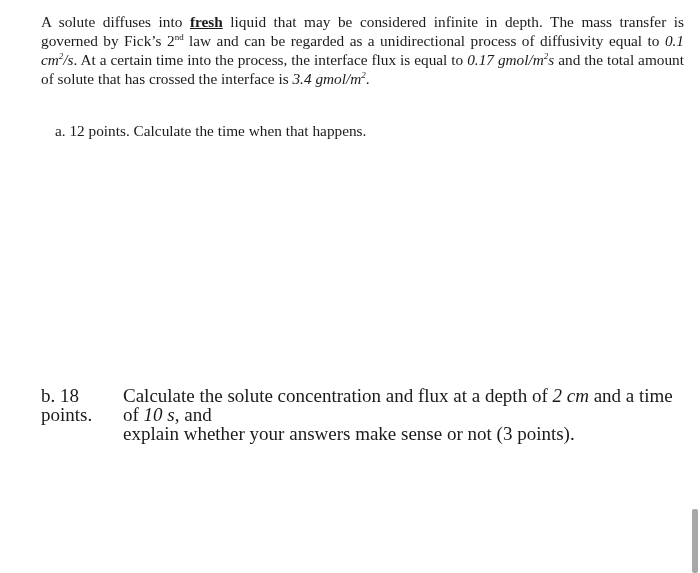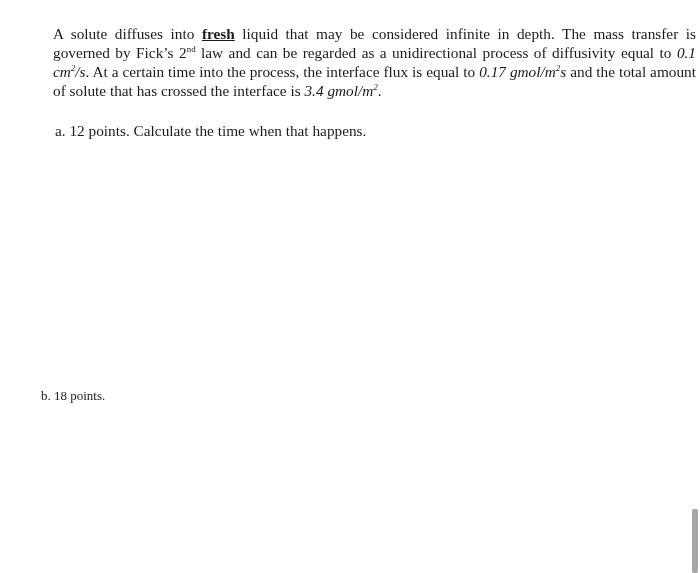--- a/index.html
+++ b/index.html
@@ -16,21 +16,21 @@
       color: #1a1a1a;
     }
     .intro {
       position: absolute;
       left: 41px;
       top: 12px;
       width: 643px;
       font-size: 15.3px;
       line-height: 19px;
       text-align: justify;
-      margin: 12px;
+      margin: 0;
     }
     .intro sup {
       font-size: 9px;
       line-height: 0;
       vertical-align: 6px;
     }
     .bold-u {
       font-weight: bold;
       text-decoration: underline;
     }
@@ -40,21 +40,21 @@
       top: 107px;
       font-size: 15.3px;
       line-height: 19px;
       margin: 14px;
     }
     .qb {
       position: absolute;
       left: 41px;
       top: 386px;
       width: 650px;
-      font-size: 13px;
+      font-size: 19px;
       line-height: 19px;
       margin: 0;
     }
     .qb .row {
       display: flex;
     }
     .qb .lbl {
       width: 82px;
       flex: 0 0 82px;
     }
@@ -75,16 +75,18 @@
 </head>
 <body>
 
 <p class="intro"><span>A solute diffuses into </span><span class="bold-u">fresh</span><span> liquid that may be considered infinite in depth. The mass transfer is governed by Fick’s 2</span><sup>nd</sup><span> law and can be regarded as a unidirectional process of diffusivity equal to </span><i><span>0.1 cm</span><sup>2</sup><span>/s</span></i><span>. At a certain time into the process, the interface flux is equal to </span><i><span>0.17 gmol/m</span><sup>2</sup><span>s</span></i><span> and the total amount of solute that has crossed the interface is </span><i><span>3.4 gmol/m</span><sup>2</sup></i><span>.</span></p>
 
 <p class="qa"><span>a.</span><span> 12 points.  Calculate the time when that happens.</span></p>
 
 <div class="qb">
   <div class="row">
     <span class="lbl">b. 18 points.</span>
+    <span><span>Calculate the solute concentration and flux at a depth of </span><i>2 cm</i><span> and a time of </span><i>10 s</i><span>, and</span></span>
   </div>
+  <div class="row2">explain whether your answers make sense or not (3 points).</div>
 </div>
 
 <div class="scrollbar"></div>
 
 </body></html>

